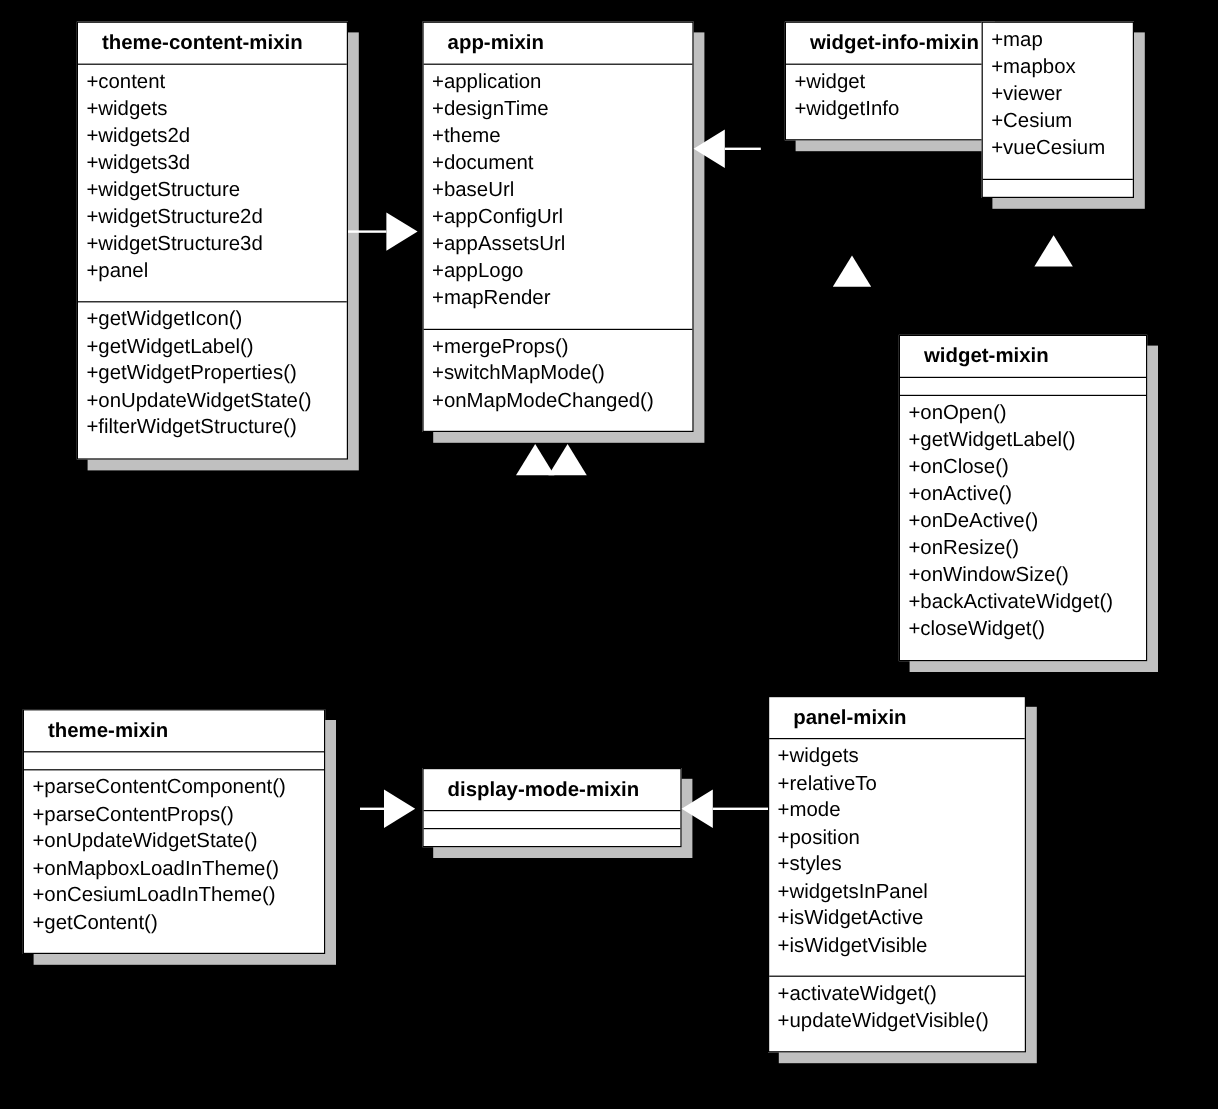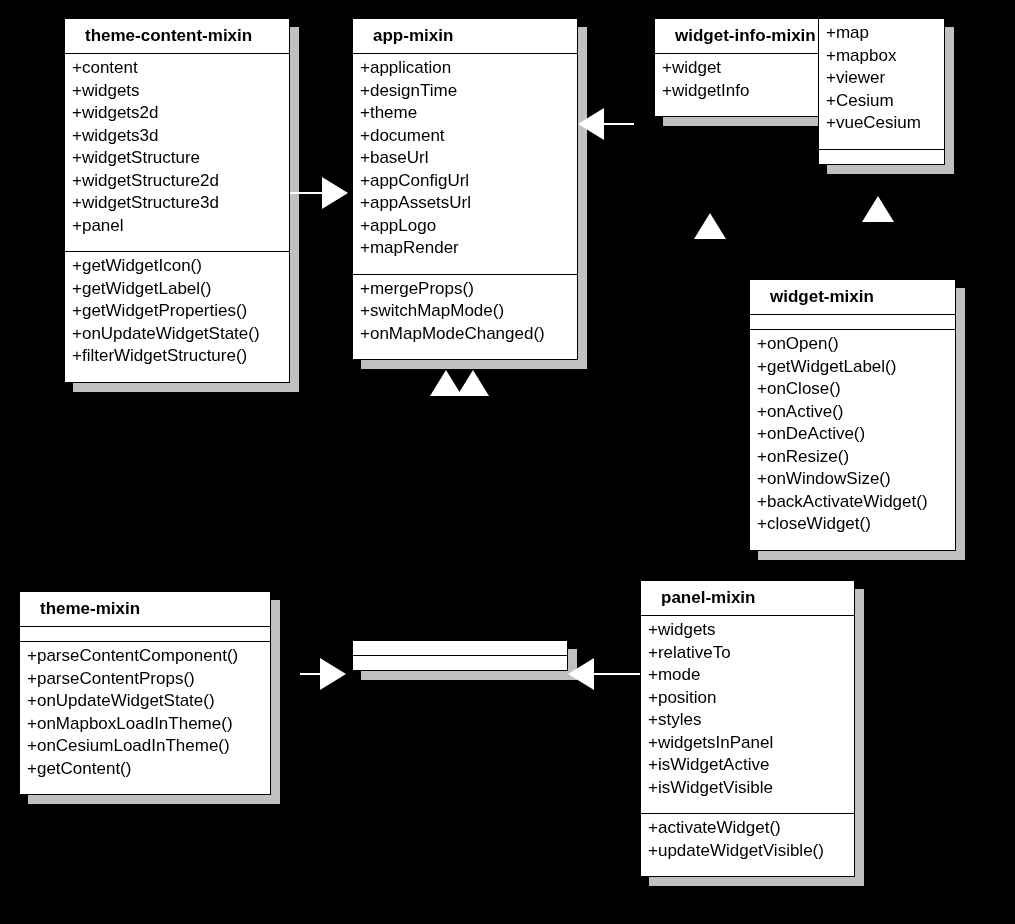--- a/index.html
+++ b/index.html
@@ -168,20 +168,21 @@
       <div class="uml-member">+parseContentComponent()</div>
       <div class="uml-member">+parseContentProps()</div>
       <div class="uml-member">+onUpdateWidgetState()</div>
       <div class="uml-member">+onMapboxLoadInTheme()</div>
       <div class="uml-member">+onCesiumLoadInTheme()</div>
       <div class="uml-member">+getContent()</div>
     </div>
   </div>
 
   <div class="uml-class" style="left:352px; top:640px; width:216px;">
+    <div class="uml-title">display-mode-mixin</div>
     <div class="uml-compartment empty"></div>
     <div class="uml-compartment empty"></div>
   </div>
 
   <div class="uml-class" style="left:640px; top:580px; width:215px;">
     <div class="uml-title">panel-mixin</div>
     <div class="uml-compartment">
       <div class="uml-member">+widgets</div>
       <div class="uml-member">+relativeTo</div>
       <div class="uml-member">+mode</div>

